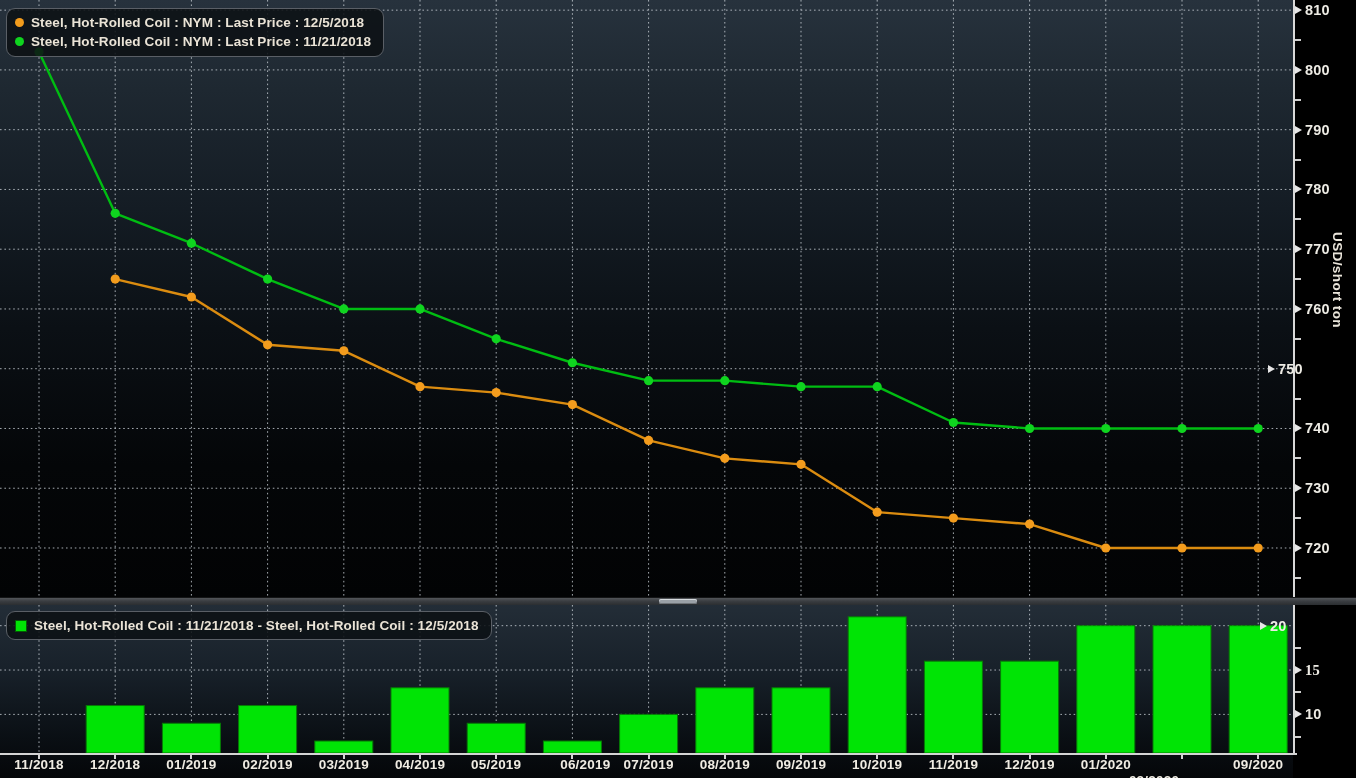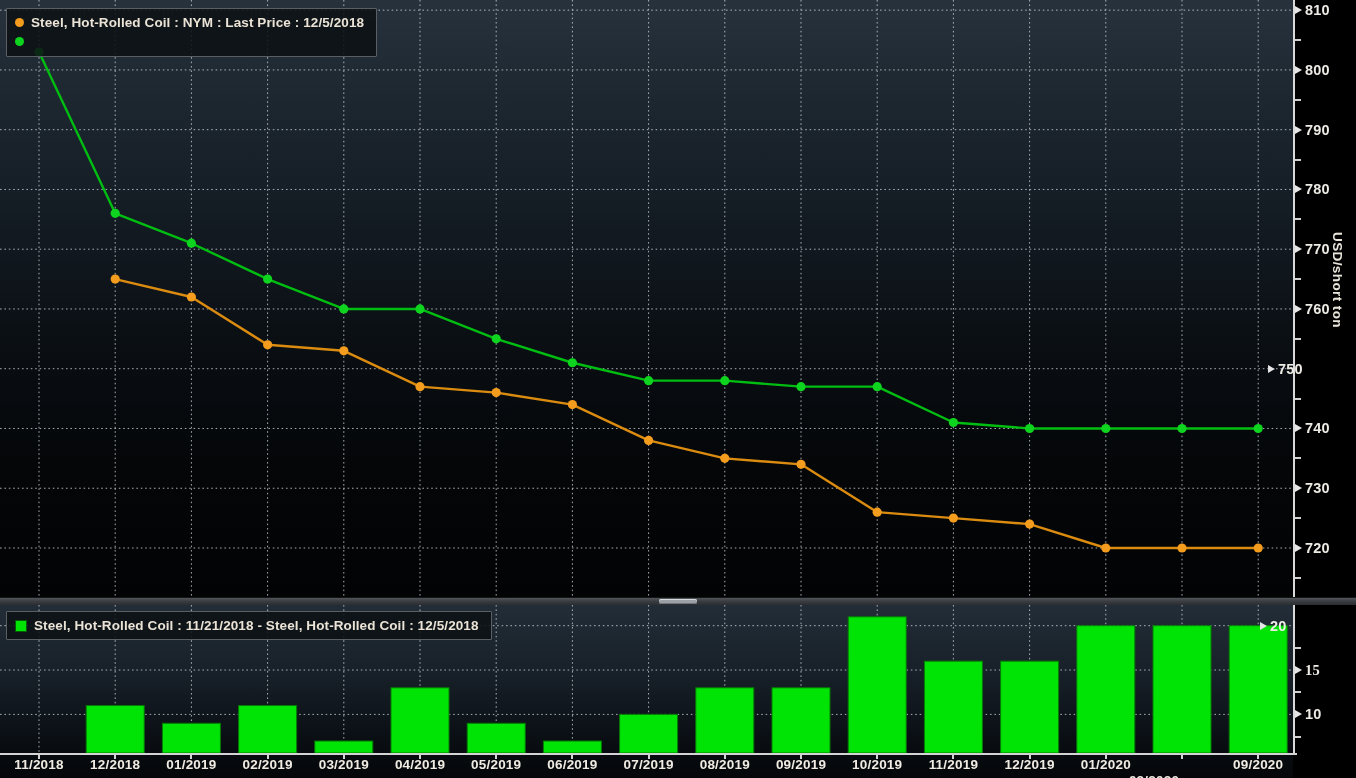--- a/index.html
+++ b/index.html
@@ -22,21 +22,21 @@
   .ytick{position:absolute;display:flex;align-items:center;height:16px;color:#edebe4;
      font-size:14.5px;font-weight:bold;letter-spacing:.2px;}
   .ytick .arr{width:0;height:0;border-left:7px solid #e6e6e6;border-top:4px solid transparent;
      border-bottom:4px solid transparent;margin-right:3px;}
   .minor-tick{position:absolute;width:6px;height:2px;background:#cfcfcf;}
   .xtickmark{position:absolute;top:755px;width:2px;height:4px;background:#d4d4d4;}
   .xlabel{position:absolute;top:757px;width:76px;text-align:center;color:#f0ece3;
      font-size:13.5px;font-weight:bold;letter-spacing:.2px;}
   
   .legend{position:absolute;background:rgba(13,17,21,0.88);border:1px solid #5a5f66;
-     border-radius:1px;padding:4px 12px 5px 8px;z-index:5;}
+     border-radius:9px;padding:4px 12px 5px 8px;z-index:5;}
   .legend-row{display:flex;align-items:center;height:19px;white-space:nowrap;
      color:#eae3d6;font-size:13.5px;font-weight:bold;letter-spacing:.1px;}
   .marker-dot{width:9px;height:9px;border-radius:50%;margin-right:7px;flex:none;}
   .marker-square{width:12px;height:12px;margin-right:7px;flex:none;border:1px solid #045c04;box-sizing:border-box;}
   
   #y-axis-title{position:absolute;left:1330px;top:232px;writing-mode:vertical-rl;
      color:#e9e4da;font-size:13.5px;font-weight:bold;letter-spacing:.4px;}
 </style>
 </head>
 <body>
@@ -112,20 +112,21 @@
           <circle cx="1258.2" cy="428.4774774774774" r="4.6" fill="#0fd41f"></circle>
         </g>
       </svg>
     <div class="legend" style="left:6px;top:8px;">
       <div class="legend-row">
         <span class="marker-dot" style="background:#f39c1d;"></span>
         <span>Steel, Hot-Rolled Coil : NYM : Last Price : 12/5/2018</span>
       </div>
       <div class="legend-row">
         <span class="marker-dot" style="background:#0fd41f;"></span>
+        <span>Steel, Hot-Rolled Coil : NYM : Last Price : 11/21/2018</span>
       </div>
     </div>
   </div>
 
   <div id="panel-divider">
     <div id="divider-handle"></div>
   </div>
 
   <div id="lower-panel">
     <svg id="lower-svg" width="1293" height="148">
@@ -254,21 +255,21 @@
       <div class="xlabel" style="left: 153.4px;">01/2019</div>
       <div class="xtickmark" style="left: 266.6px;"></div>
       <div class="xlabel" style="left: 229.6px;">02/2019</div>
       <div class="xtickmark" style="left: 342.8px;"></div>
       <div class="xlabel" style="left: 305.8px;">03/2019</div>
       <div class="xtickmark" style="left: 419px;"></div>
       <div class="xlabel" style="left: 382px;">04/2019</div>
       <div class="xtickmark" style="left: 495.2px;"></div>
       <div class="xlabel" style="left: 458.2px;">05/2019</div>
       <div class="xtickmark" style="left: 571.4px;"></div>
-      <div class="xlabel" style="left: 534.4px;">06/2019</div>
+      <div class="xlabel" style="left: 534.4px; text-align: right;">06/2019</div>
       <div class="xtickmark" style="left: 647.6px;"></div>
       <div class="xlabel" style="left: 610.6px;">07/2019</div>
       <div class="xtickmark" style="left: 723.8px;"></div>
       <div class="xlabel" style="left: 686.8px;">08/2019</div>
       <div class="xtickmark" style="left: 800px;"></div>
       <div class="xlabel" style="left: 763px;">09/2019</div>
       <div class="xtickmark" style="left: 876.2px;"></div>
       <div class="xlabel" style="left: 839.2px;">10/2019</div>
       <div class="xtickmark" style="left: 952.4px;"></div>
       <div class="xlabel" style="left: 915.4px;">11/2019</div>

